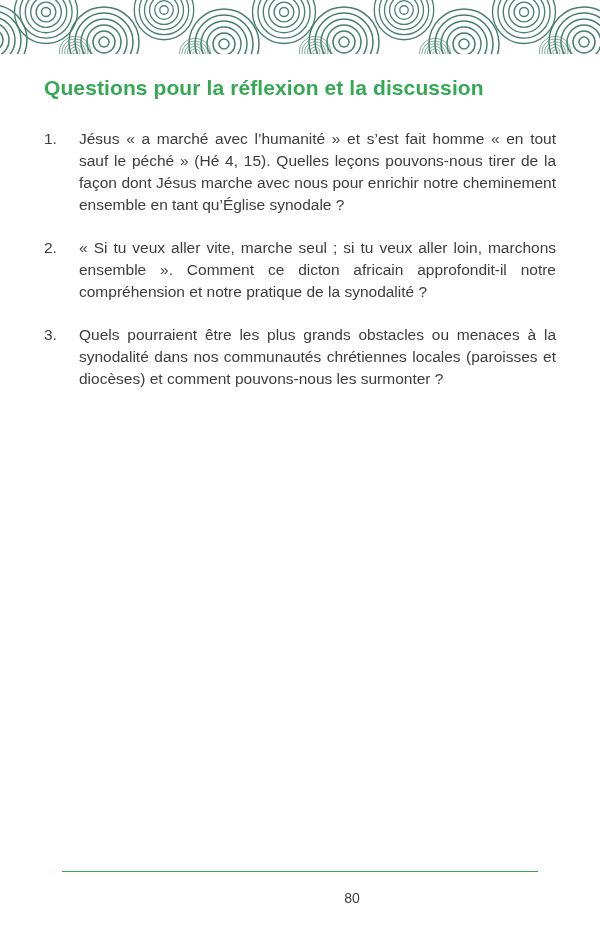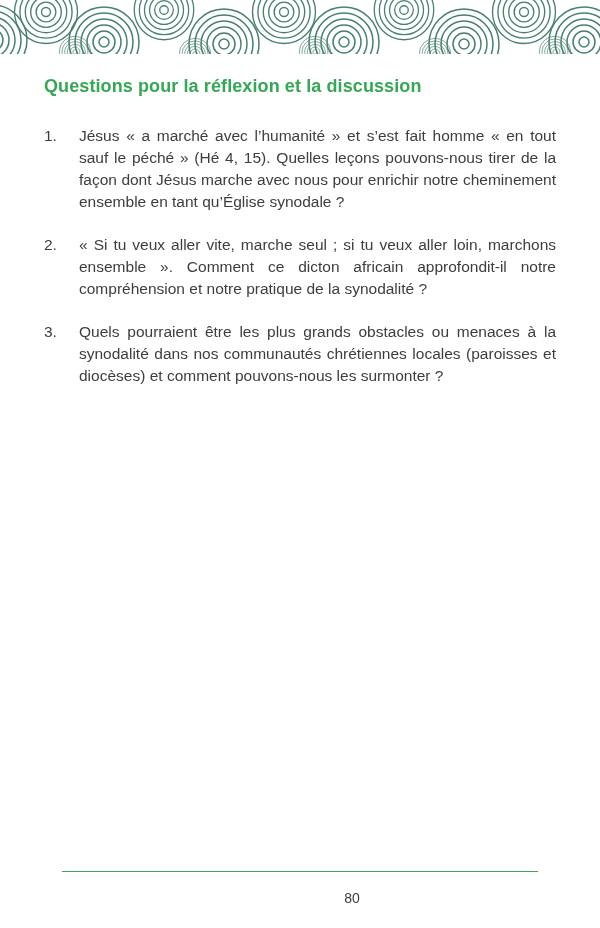--- a/index.html
+++ b/index.html
@@ -20,21 +20,21 @@
   .pattern-band use {
     fill: none;
     stroke: var(--pattern-green, #47806d);
     stroke-width: 1.5;
   }
   .content {
     padding: 14px 44px 0 44px;
   }
   .heading {
     margin: 8px 0 28px 0;
-    font-size: 18px;
+    font-size: 21px;
     font-weight: 700;
     color: var(--heading-green, #34a853);
     letter-spacing: 0.1px;
   }
   .question-list { margin: 0; padding: 0; }
   .question-item {
     display: flex;
     margin-bottom: 21px;
   }
   .question-number {

